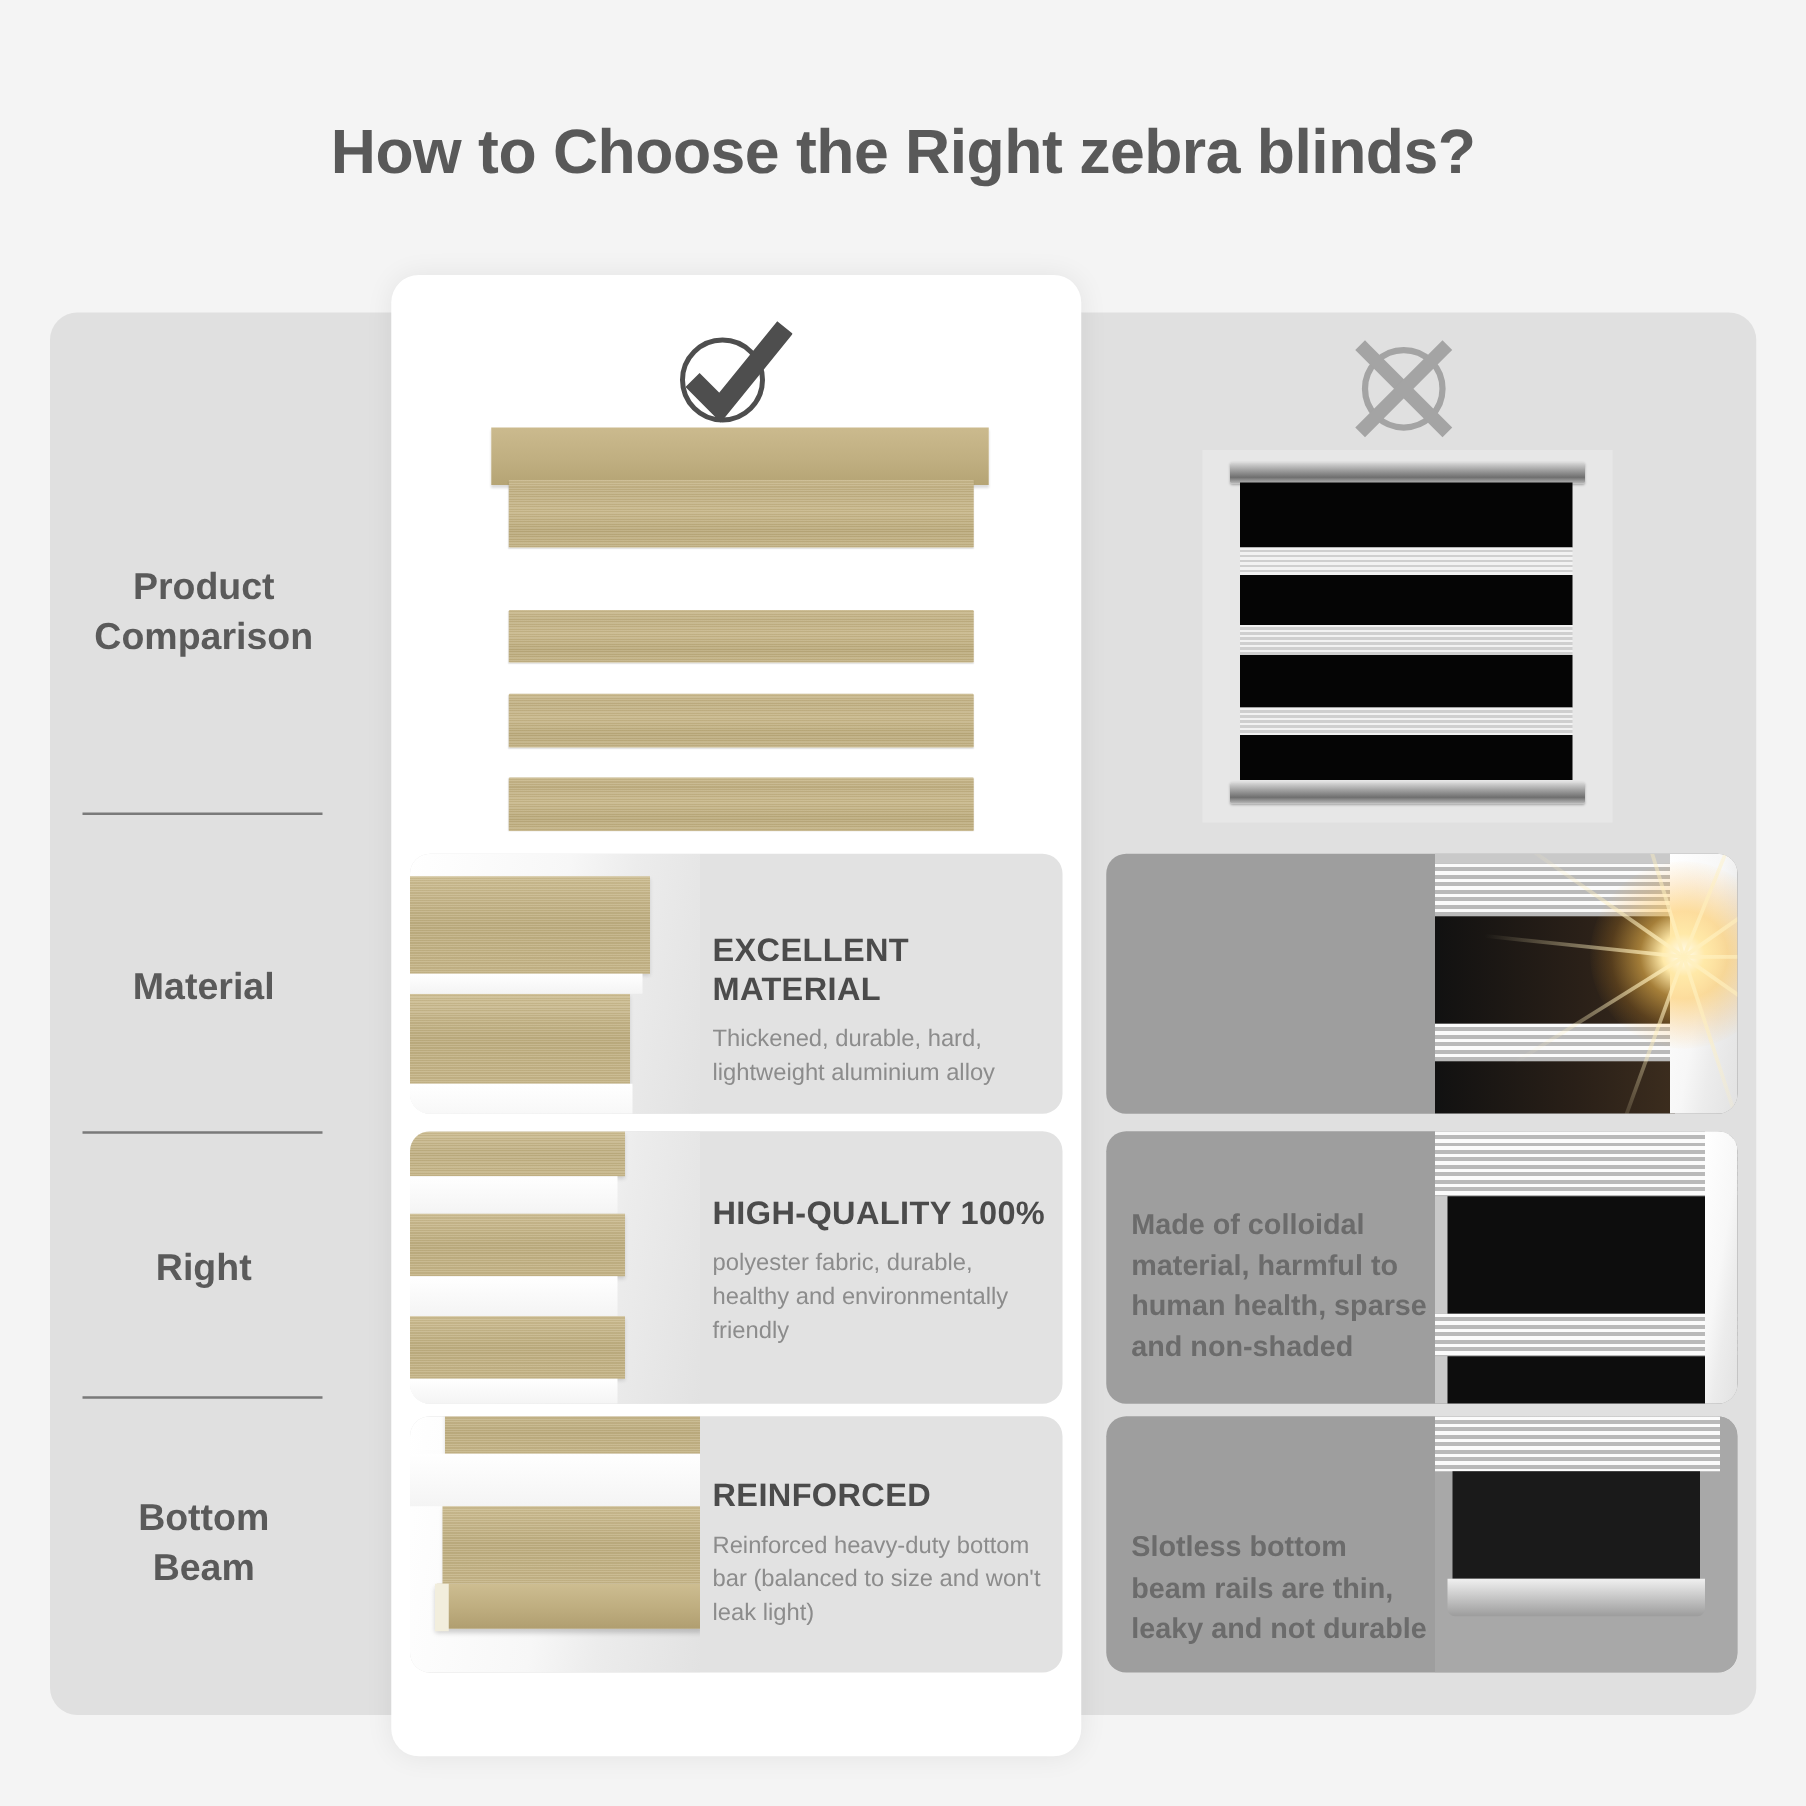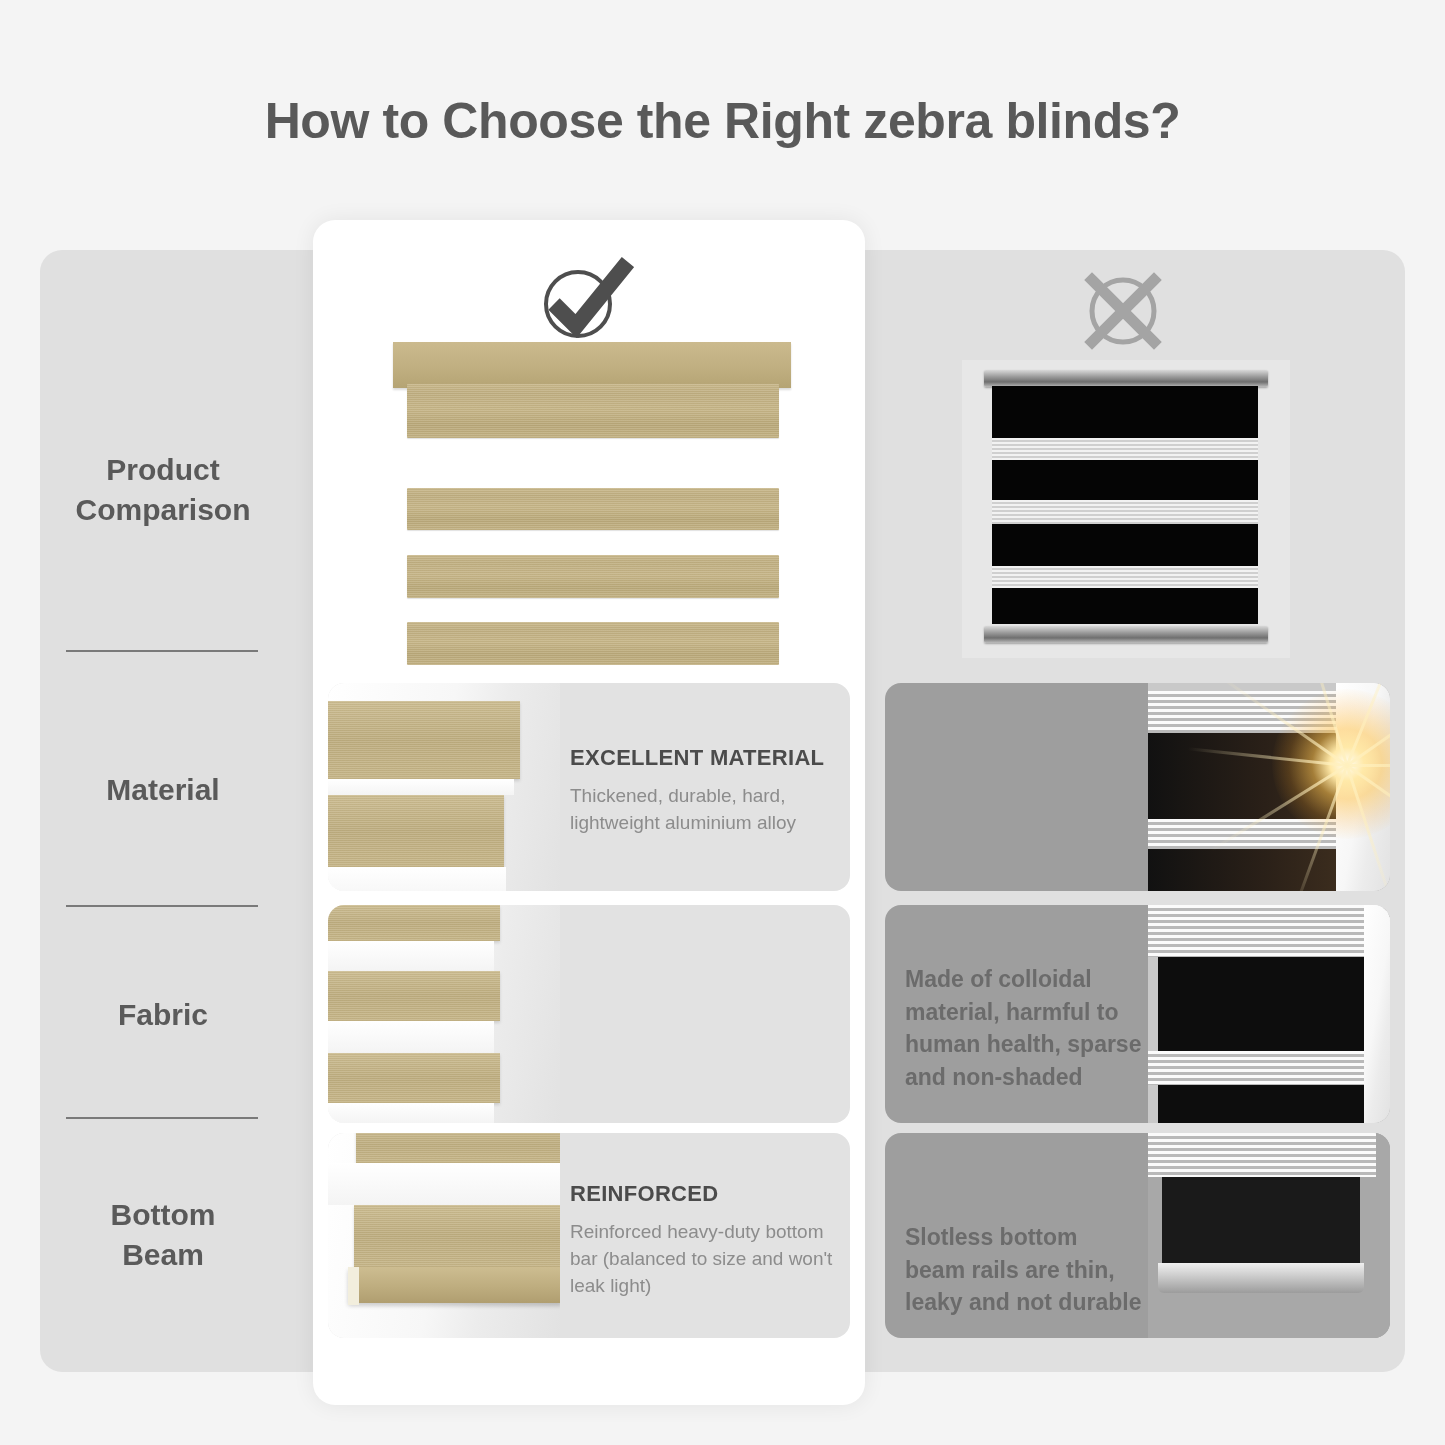--- a/index.html
+++ b/index.html
@@ -93,21 +93,21 @@
 
   
   .card {
     position: absolute; border-radius: 16px; overflow: hidden;
   }
   .card-good { background: #e2e2e2; left: 328px; top: 0; width: 522px; }
   .card-bad  { background: #9e9e9e; left: 885px; top: 0; width: 505px; }
 
   .card-text { position: absolute; }
   .good-head {
-    font-size: 22px; font-weight: bold; color: #4b4b4b; letter-spacing: .3px;
+    font-size: 26px; font-weight: bold; color: #4b4b4b; letter-spacing: .3px;
     margin-bottom: 12px;
   }
   .good-body { font-size: 19px; color: #8c8c8c; line-height: 1.42; }
   .bad-body {
     font-size: 23px; font-weight: bold; color: #6b6b6b; line-height: 1.42;
   }
 
   
   .photo-good { position: absolute; left: 0; top: 0; bottom: 0; width: 232px; overflow: hidden; }
   .frame-white {
@@ -170,21 +170,21 @@
       <span>Product<br>Comparison</span>
     </div>
     <div class="divider" style="top:400px;"></div>
 
     <div class="label-cell" style="top:505px;height:70px;">
       <span>Material</span>
     </div>
     <div class="divider" style="top:655px;"></div>
 
     <div class="label-cell" style="top:730px;height:70px;">
-      <span>Fabric</span>
+      <span>Right</span>
     </div>
     <div class="divider" style="top:867px;"></div>
 
     <div class="label-cell" style="top:925px;height:120px;">
       <span>Bottom<br>Beam</span>
     </div>
   </div>
 
   <svg class="icon-check" viewBox="0 0 96 86">
     <circle cx="40" cy="48" r="32" fill="none" stroke="#4e4e4e" stroke-width="4"></circle>
@@ -259,20 +259,24 @@
   <div class="card card-good" style="top:905px;height:218px;">
     <div class="photo-good">
       <div class="frame-white"></div>
       <div class="gslat" style="left:0;top:0px;width:172px;height:36px;"></div>
       <div class="gwhite" style="top:36px;width:166px;height:30px;"></div>
       <div class="gslat" style="left:0;top:66px;width:172px;height:50px;"></div>
       <div class="gwhite" style="top:116px;width:166px;height:32px;"></div>
       <div class="gslat" style="left:0;top:148px;width:172px;height:50px;"></div>
       <div class="gwhite" style="top:198px;width:166px;height:20px;"></div>
     </div>
+    <div class="card-text" style="left:242px;top:50px;width:272px;">
+      <div class="good-head">HIGH-QUALITY 100%</div>
+      <div class="good-body">polyester fabric, durable, healthy and environmentally friendly</div>
+    </div>
   </div>
 
   <div class="card card-bad" style="top:905px;height:218px;">
     <div class="photo-bad">
       <div class="bad-photo-bg"></div>
       <div class="venet" style="left:0;top:0;width:242px;height:52px;"></div>
       <div class="darkglass" style="left:10px;top:52px;width:210px;height:94px;background:#0d0d0d;"></div>
       <div class="venet" style="left:0;top:146px;width:242px;height:34px;"></div>
       <div class="darkglass" style="left:10px;top:180px;width:206px;height:38px;background:#0d0d0d;"></div>
       <div class="frame-white" style="left:216px;width:26px;"></div>

